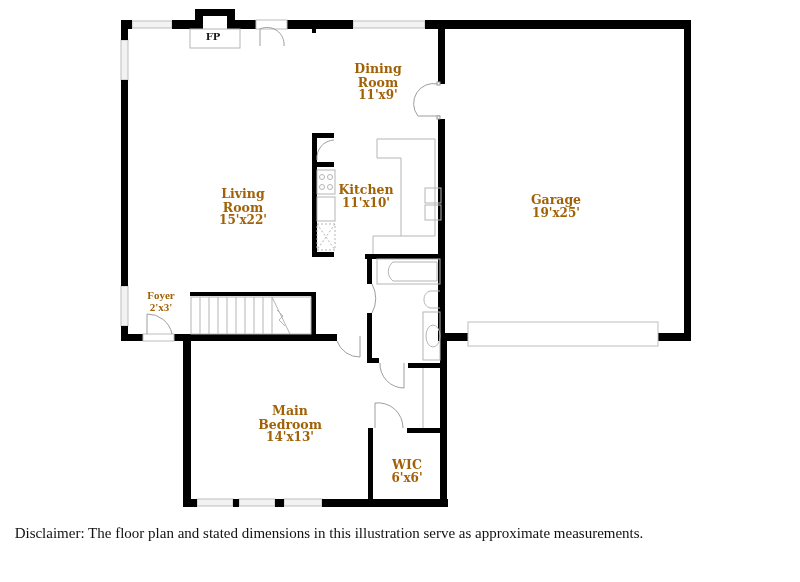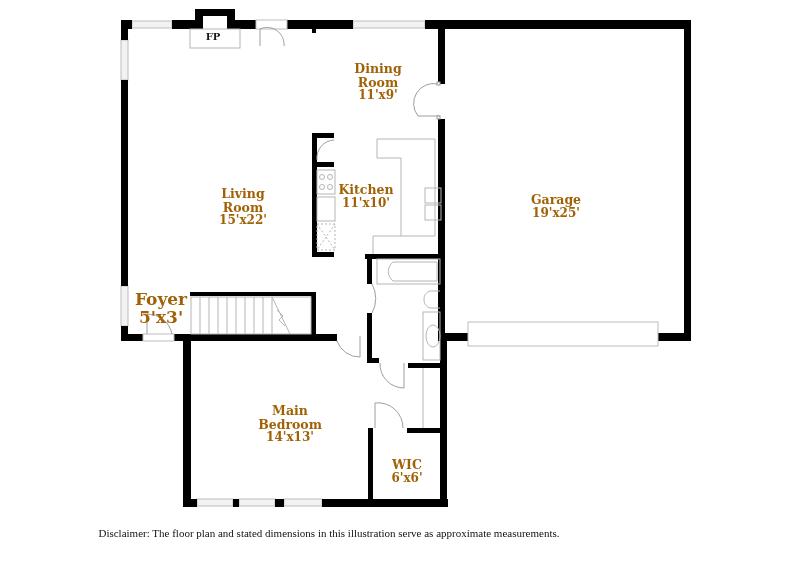--- a/index.html
+++ b/index.html
@@ -1,23 +1,23 @@
 <!DOCTYPE html>
 <html><head>
 <meta charset="utf-8">
 <style>
   html, body { margin:0; padding:0; background:#ffffff; }
   body { width:800px; height:582px; position:relative; overflow:hidden; font-family:"DejaVu Serif", serif; }
   #plan { position:absolute; left:0; top:0; width:800px; height:582px; }
   .label { position:absolute; text-align:center; font-family:"DejaVu Serif", serif; font-weight:bold; color:#a16207; line-height:1.08; transform:translateX(-50%); white-space:nowrap; }
   .label .name { display:block; font-size:12.5px; }
   .label .dim { display:block; font-size:12px; }
-  .label.small .name, .label.small .dim { font-size:17px; }
+  .label.small .name, .label.small .dim { font-size:11px;font-family:Liberation Serif, serif; }
   .fp-label { position:absolute; font-family:"DejaVu Serif", serif; font-weight:bold; font-size:10px; color:#1a1a1a; transform:translateX(-50%); }
-  .disclaimer { position:absolute; left:0; width:658px; top:525px; text-align:center; font-family:"Liberation Serif", serif; font-size:11px; color:#111; line-height:16px; }
+  .disclaimer { position:absolute; left:0; width:658px; top:525px; text-align:center; font-family:"Liberation Serif", serif; font-size:15px; color:#111; line-height:16px; }
 </style>
 </head>
 <body>
 
 <svg id="plan" viewBox="0 0 800 582" xmlns="http://www.w3.org/2000/svg">
 
   <g fill="#f2f2f2" stroke="#bdbdbd" stroke-width="1">
     <rect x="132" y="21" width="40" height="7"></rect>
     <rect x="121" y="40" width="7" height="40"></rect>
     <rect x="353" y="21" width="72" height="7"></rect>
@@ -173,21 +173,21 @@
   <span class="dim">11'x10'</span>
 </div>
 
 <div class="label" style="left:556px; top:157px;margin-top:36px;">
   <span class="name">Garage</span>
   <span class="dim">19'x25'</span>
 </div>
 
 <div class="label small" style="left:161px; top:290px;">
   <span class="name">Foyer</span>
-  <span class="dim">5'x3'</span>
+  <span class="dim">2'x3'</span>
 </div>
 
 <div class="label" style="left:273px; top:404px;margin-left:17px;">
   <span class="name">Main</span>
   <span class="name">Bedroom</span>
   <span class="dim">14'x13'</span>
 </div>
 
 <div class="label" style="left:407px; top:458px;">
   <span class="name">WIC</span>

